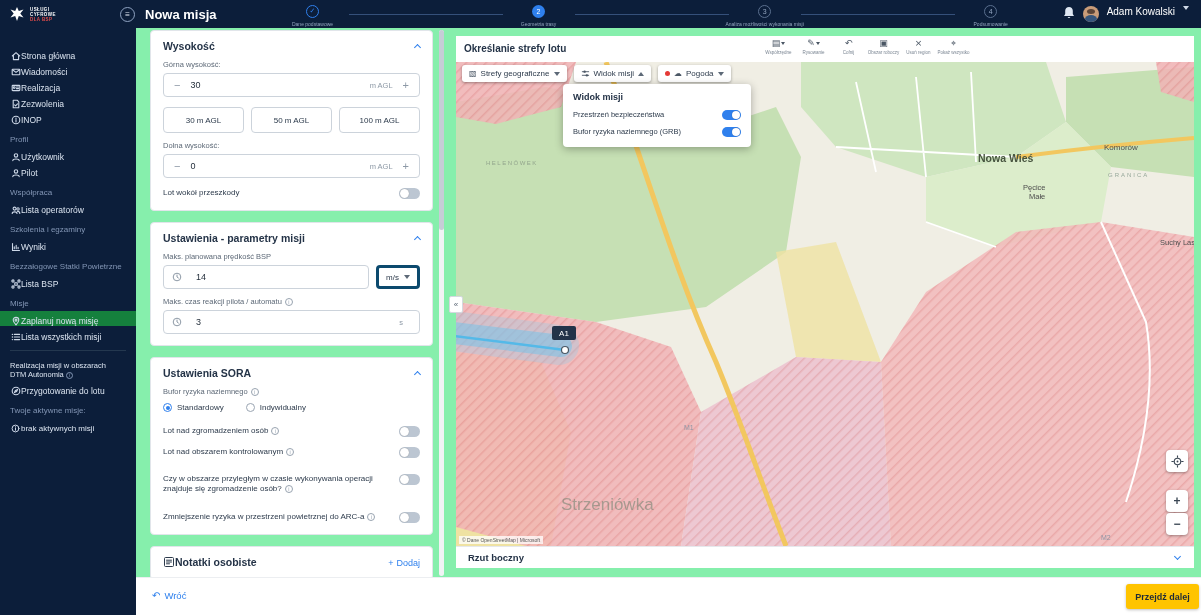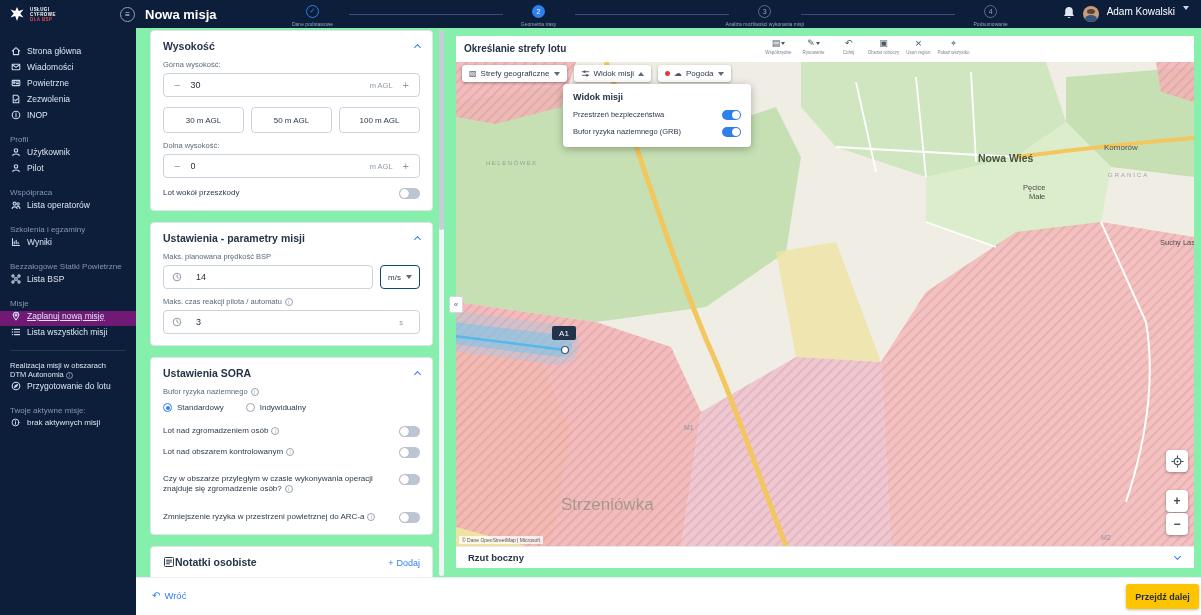--- a/index.html
+++ b/index.html
@@ -23,22 +23,22 @@
   .slabel { font-size:5px; color:#93a5bf; margin-top:3px; white-space:nowrap; text-align:center; }
   .tb-right { display:flex; align-items:flex-start; gap:8px; padding-right:12px; flex:none; }
   .avatar { width:16px; height:16px; border-radius:50%; background:#c99c79; overflow:hidden; position:relative; }
   .avatar::after { content:""; position:absolute; left:4px; top:3px; width:8px; height:5px; border-radius:50%; background:#5b4437; }
   .avatar::before { content:""; position:absolute; left:2px; top:9px; width:12px; height:8px; border-radius:50% 50% 0 0; background:#35557c; }
   .user-name { color:#fff; font-size:10px; white-space:nowrap; }
   .tri-down-w { width:0; height:0; border-left:3px solid transparent; border-right:3px solid transparent; border-top:4px solid #cfd9e8; }
 
   
   .sidebar { position:absolute; top:28px; left:0; width:136px; height:587px; background:#0c1e3a; padding-top:18px; overflow:hidden; }
-  .sb-item { display:flex; align-items:flex-start; gap:6px; height:15px; padding-left:10px; color:#dbe4f0; font-size:8.5px; cursor:pointer; white-space:nowrap; margin-bottom:1px; }
-  .sb-item.active { background:#701a75;text-decoration:underline; }
+  .sb-item { display:flex; align-items:flex-end; height:15px; padding-left:10px; color:#dbe4f0; font-size:8.5px; cursor:pointer; white-space:nowrap; margin-bottom:1px; }
+  .sb-item.active { background:#15803d; }
   .sb-ico { width:11px; flex:none; display:flex; align-items:center; justify-content:center; }
   .sb-section { color:#8396b5; font-size:8px; padding:9px 0 3px 10px; white-space:nowrap; }
   .sb-divider { height:1px; background:#24384f; margin:8px 10px; }
   .sb-note { color:#dbe4f0; font-size:7.5px; line-height:9px; padding:2px 8px 2px 10px; white-space:normal; }
   .sb-info { display:inline-flex; width:7px; height:7px; border:1px solid #8396b5; border-radius:50%; color:#8396b5; font-size:5px; align-items:center; justify-content:center; margin-left:2px; vertical-align:middle; font-style:normal; }
 
   
   .main { position:absolute; left:136px; top:28px; width:1065px; height:587px; background:#86efac; }
 
   
@@ -58,21 +58,21 @@
   .preset { flex:1; height:26px; border:1px solid #ccd3db; border-radius:4px; background:#fff; font-size:8px; color:#2c3a4b; cursor:pointer; font-family:inherit; }
   .toggle-row { display:flex; align-items:flex-start; justify-content:space-between; margin-top:10px; font-size:8px; color:#2c3a4b; gap:8px; }
   .toggle-row .t-label { display:inline; line-height:10px; max-width:215px; }
   .switch { width:21px; height:11px; border-radius:6px; background:#bcc6d2; position:relative; flex:none; cursor:pointer; margin-top:0; }
   .switch::after { content:""; position:absolute; width:9px; height:9px; border-radius:50%; background:#fff; top:1px; left:1px; box-shadow:0 0 1px rgba(0,0,0,.4); }
   .switch.on { background:#2f80ed; }
   .switch.on::after { left:auto; right:1px; }
   .info { display:inline-flex; width:8px; height:8px; border:1px solid #98a3b0; border-radius:50%; color:#98a3b0; font-size:5.5px; align-items:center; justify-content:center; margin-left:3px; vertical-align:middle; flex:none; }
   .row { display:flex; gap:7px; align-items:center; }
   .icon-input { display:flex; align-items:center; border:1px solid #ccd3db; border-radius:4px; height:24px; padding:0 8px; gap:6px; flex:1; }
-  .select { display:flex; align-items:center; gap:5px; border:1px solid #0c4a6e; border-radius:4px; height:24px; padding:0 7px; font-size:8px; color:#2c3a4b; cursor:pointer; flex:none; }
+  .select { display:flex; align-items:center; gap:5px; border:3px solid #0c4a6e; border-radius:4px; height:24px; padding:0 7px; font-size:8px; color:#2c3a4b; cursor:pointer; flex:none; }
   .tri-down { width:0; height:0; border-left:3px solid transparent; border-right:3px solid transparent; border-top:4px solid #5d6977; }
   .radio-row { display:flex; gap:22px; margin:7px 0 2px; }
   .radio { display:flex; align-items:center; gap:5px; font-size:8px; color:#2c3a4b; cursor:pointer; }
   .rdot { width:9px; height:9px; border:1px solid #9aa5b2; border-radius:50%; position:relative; flex:none; }
   .rdot.sel { border-color:#2f80ed; }
   .rdot.sel::after { content:""; position:absolute; inset:1.5px; border-radius:50%; background:#2f80ed; }
   .notes-card { display:flex; align-items:flex-end; }
   .notes-title { font-size:10.5px; font-weight:bold; color:#243347; }
   .add-link { margin-left:auto; color:#2f80ed; font-size:9px; display:flex; align-items:center; gap:3px; cursor:pointer; }
 
@@ -189,21 +189,21 @@
     <span>Wiadomości</span>
   </div>
   <div class="sb-item">
     <span class="sb-ico">
         <svg class="sbsvg" width="10" height="10" viewBox="0 0 10 10">
           <rect x="1.2" y="2.4" width="7.6" height="5.2" rx="0.6"></rect>
           <circle cx="3.2" cy="4.6" r="0.9"></circle>
           <path d="M5.4 4 H7.6 M5.4 5.6 H7.6"></path>
         </svg>
       </span>
-    <span>Powietrzne</span>
+    <span>Realizacja</span>
   </div>
   <div class="sb-item">
     <span class="sb-ico">
         <svg class="sbsvg" width="10" height="10" viewBox="0 0 10 10">
           <path d="M2.2 1.2 H6.2 L7.8 2.8 V8.8 H2.2 Z"></path>
           <path d="M3.6 5.8 L4.6 6.8 L6.5 4.8"></path>
         </svg>
       </span>
     <span>Zezwolenia</span>
   </div>

